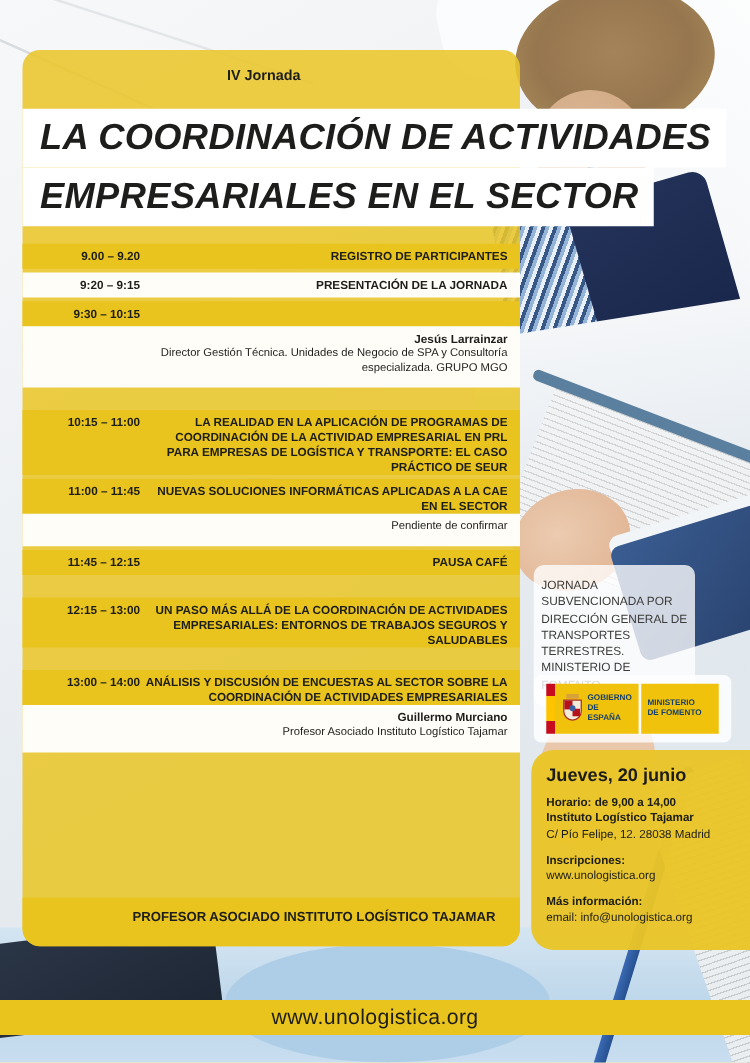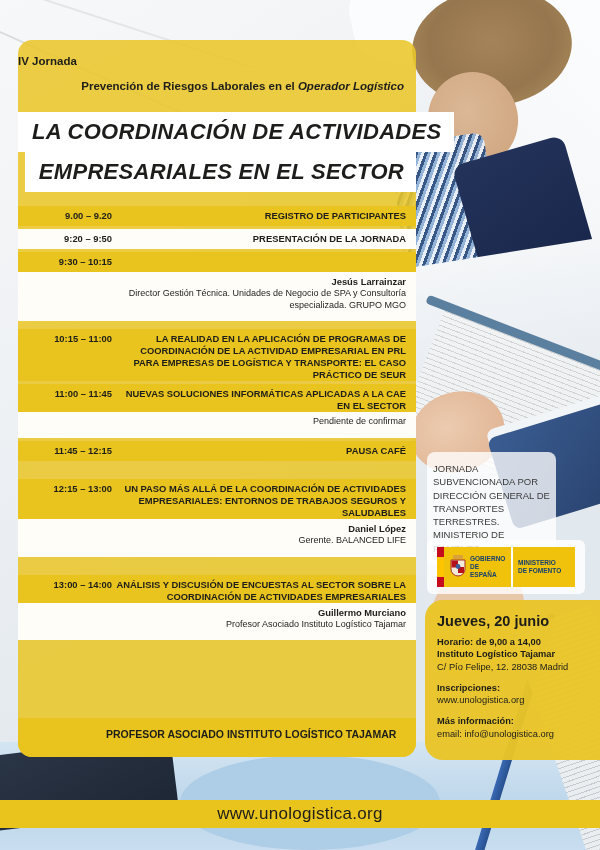--- a/index.html
+++ b/index.html
@@ -40,30 +40,30 @@
   .ph-doc2{left:548px;top:612px;width:85px;height:240px;transform:rotate(-19deg);opacity:.9;
     background:repeating-linear-gradient(0deg,#c6c9cb 0 1px,#eef0f1 1px 5px);}
   .ph-wrist{left:430px;top:560px;width:90px;height:120px;border-radius:45%;background:#e9c7ab;transform:rotate(22deg);}
 
   
   .panel{
     position:absolute;left:18px;top:40px;width:398px;height:717px;z-index:2;
     background:rgba(233,198,42,.88);border-radius:14px;
     display:flex;flex-direction:column;box-sizing:border-box;
   }
-  .edition{margin-top:15px;padding-right:12px;text-align:left;font-size:11.5px;font-weight:bold;}
+  .edition{margin-top:15px;padding-right:12px;text-align:center;font-size:11.5px;font-weight:bold;}
   .subtitle{margin-top:13px;padding-right:12px;text-align:right;font-size:11.5px;font-weight:bold;}
   .subtitle .em{font-style:italic;}
   .title-block{margin-top:20px;text-align:right;}
   .title-line{display:block;width:fit-content;margin-left:auto;background:#ffffff;
-    padding:7px 12px 7px 14px;font-size:22px;font-weight:bold;font-style:italic;letter-spacing:.3px;white-space:nowrap;}
+    padding:7px 12px 7px 14px;font-size:29px;font-weight:bold;font-style:italic;letter-spacing:.3px;white-space:nowrap;}
   
   .schedule{margin-top:14px;font-size:9.4px;line-height:1.28;}
   .agenda-item{margin-bottom:3px;text-align:right;}
-  .agenda-item.gap-m{margin-bottom:8px;}
+  .agenda-item.gap-m{margin-bottom:18px;}
   .agenda-item.gap-l{margin-bottom:18px;}
   .agenda-item.gap-xl{}
   .item-row{display:flex;}
   .v-yellow .item-row{background:#e9c41e;}
   .v-white .item-row{background:rgba(255,255,255,.96);}
   .time{flex:0 0 84px;padding:4px 0 4px 10px;font-weight:bold;white-space:nowrap;}
   .title{flex:1;padding:4px 10px 0 0;font-weight:bold;}
   .speaker-row{background:rgba(255,255,255,.96);padding:4px 10px 10px 94px;}
   .speaker-name{font-weight:bold;}
   .speaker-role{font-size:9px;}
@@ -115,37 +115,36 @@
 <div class="ph ph-tablet"></div>
 <div class="ph ph-wrist"></div>
 <div class="ph ph-trousers"></div>
 <div class="ph ph-knee"></div>
 <div class="ph ph-laptop"></div>
 <div class="ph ph-pen"></div>
 <div class="ph ph-doc2"></div>
 
 <div class="panel">
   <div class="edition">IV Jornada</div>
-  <div class="subtitle"><span>Prevención de Riesgos Laborales en el </span><span class="em">Operador Logístico</span></div>
   <div class="title-block">
     <span class="title-line">LA COORDINACIÓN DE ACTIVIDADES</span>
     <span class="title-line">EMPRESARIALES EN EL SECTOR</span>
   </div>
   <div class="schedule">
   <div class="agenda-item v-yellow gap-s">
     <div class="item-row">
       <div class="time">9.00 – 9.20</div>
       <div class="title">REGISTRO DE PARTICIPANTES</div>
     </div>
 
   </div>
 
   <div class="agenda-item v-white gap-s">
     <div class="item-row">
-      <div class="time">9:20 – 9:50</div>
+      <div class="time">9:20 – 9:15</div>
       <div class="title">PRESENTACIÓN DE LA JORNADA</div>
     </div>
 
   </div>
 
   <div class="agenda-item v-yellow gap-m">
     <div class="item-row">
       <div class="time">9:30 – 10:15</div>
     </div>
     <div class="speaker-row">
@@ -177,24 +176,20 @@
       <div class="time">11:45 – 12:15</div>
       <div class="title">PAUSA CAFÉ</div>
     </div>
 
   </div>
 
   <div class="agenda-item v-yellow gap-l">
     <div class="item-row">
       <div class="time">12:15 – 13:00</div>
       <div class="title">UN PASO MÁS ALLÁ DE LA COORDINACIÓN DE ACTIVIDADES EMPRESARIALES: ENTORNOS DE TRABAJOS SEGUROS Y SALUDABLES</div>
-    </div>
-    <div class="speaker-row">
-      <div class="speaker-name">Daniel López</div>
-      <div class="speaker-role">Gerente. BALANCED LIFE</div>
     </div>
   </div>
 
   <div class="agenda-item v-yellow gap-m">
     <div class="item-row">
       <div class="time">13:00 – 14:00</div>
       <div class="title">ANÁLISIS Y DISCUSIÓN DE ENCUESTAS AL SECTOR SOBRE LA COORDINACIÓN DE ACTIVIDADES EMPRESARIALES</div>
     </div>
     <div class="speaker-row">
       <div class="speaker-name">Guillermo Murciano</div>

